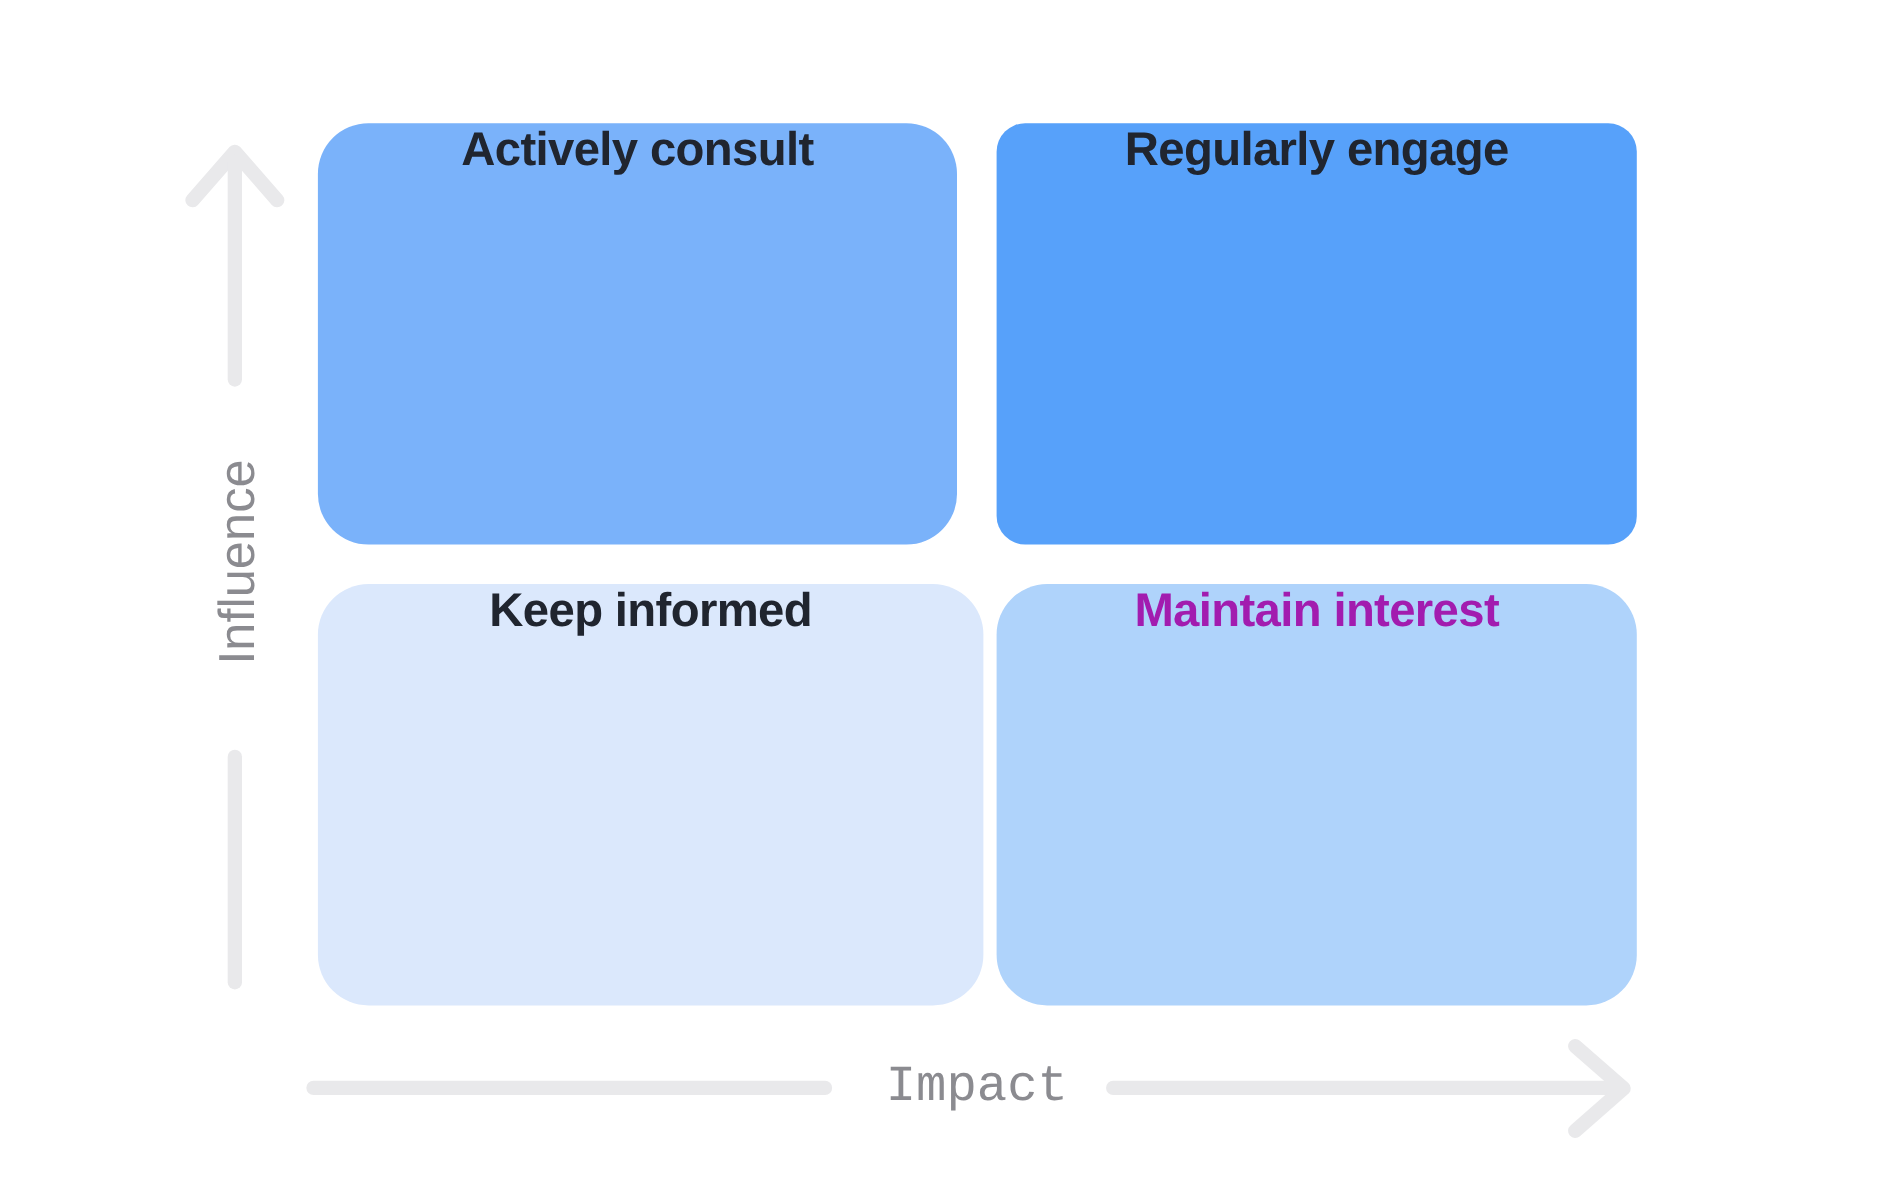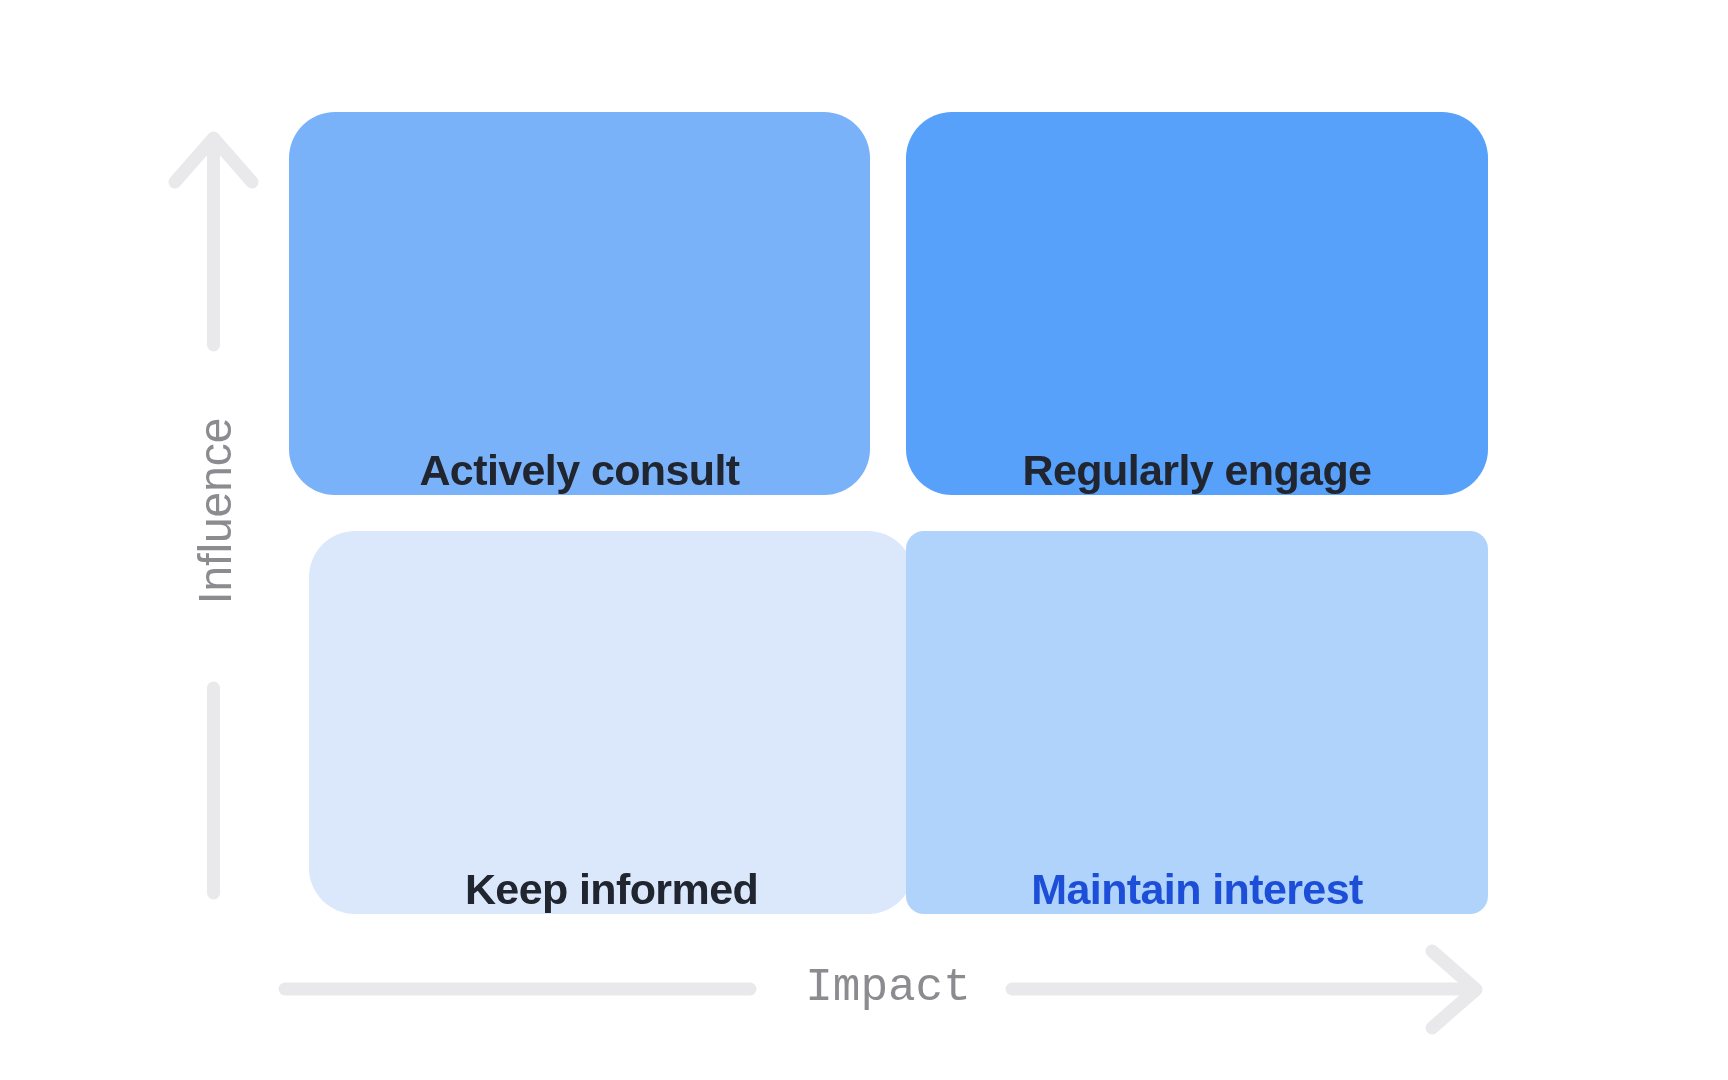--- a/index.html
+++ b/index.html
@@ -17,29 +17,29 @@
     position: absolute;
     left: 0;
     top: 0;
     width: 1728px;
     height: 1080px;
   }
   .quadrant {
     position: absolute;
     border-radius: 46px;
     display: flex;
-    align-items: flex-end;
+    align-items: flex-start;
     justify-content: center;
     font-size: 43px;
     font-weight: 700;
     letter-spacing: -0.6px;
   }
   .q-tl { left: 289px; top: 112px;  width: 581px; height: 383px; }
-  .q-tr { left: 906px; top: 112px;  width: 582px; height: 383px; }
-  .q-bl { left: 289px; top: 531px;  width: 605px; height: 383px; margin-left: 20px; }
+  .q-tr { left: 906px; top: 112px;  width: 582px; height: 383px; border-radius: 26px; }
+  .q-bl { left: 289px; top: 531px;  width: 605px; height: 383px; }
   .q-br { left: 906px; top: 531px;  width: 582px; height: 383px; }
   .axis-label {
     position: absolute;
     font-size: 46px;
     font-weight: 500;
     white-space: nowrap;
     transform: translate(-50%, -50%);
   }
   .axis-label.rotated {
     transform: translate(-50%, -50%) rotate(-90deg);
@@ -72,17 +72,17 @@
   </div>
 
   <div class="quadrant q-tr" style="background: rgb(87, 161, 250); color: rgb(32, 37, 47);">
     <span>Regularly engage</span>
   </div>
 
   <div class="quadrant q-bl" style="background: rgb(219, 232, 252); color: rgb(32, 37, 47);">
     <span>Keep informed</span>
   </div>
 
-  <div class="quadrant q-br" style="background: rgb(175, 211, 251); color: #1d4ed8; border-radius: 18px;">
+  <div class="quadrant q-br" style="background: rgb(175, 211, 251); color: #a21caf;">
     <span>Maintain interest</span>
   </div>
 
 </div>
 
 </body></html>

